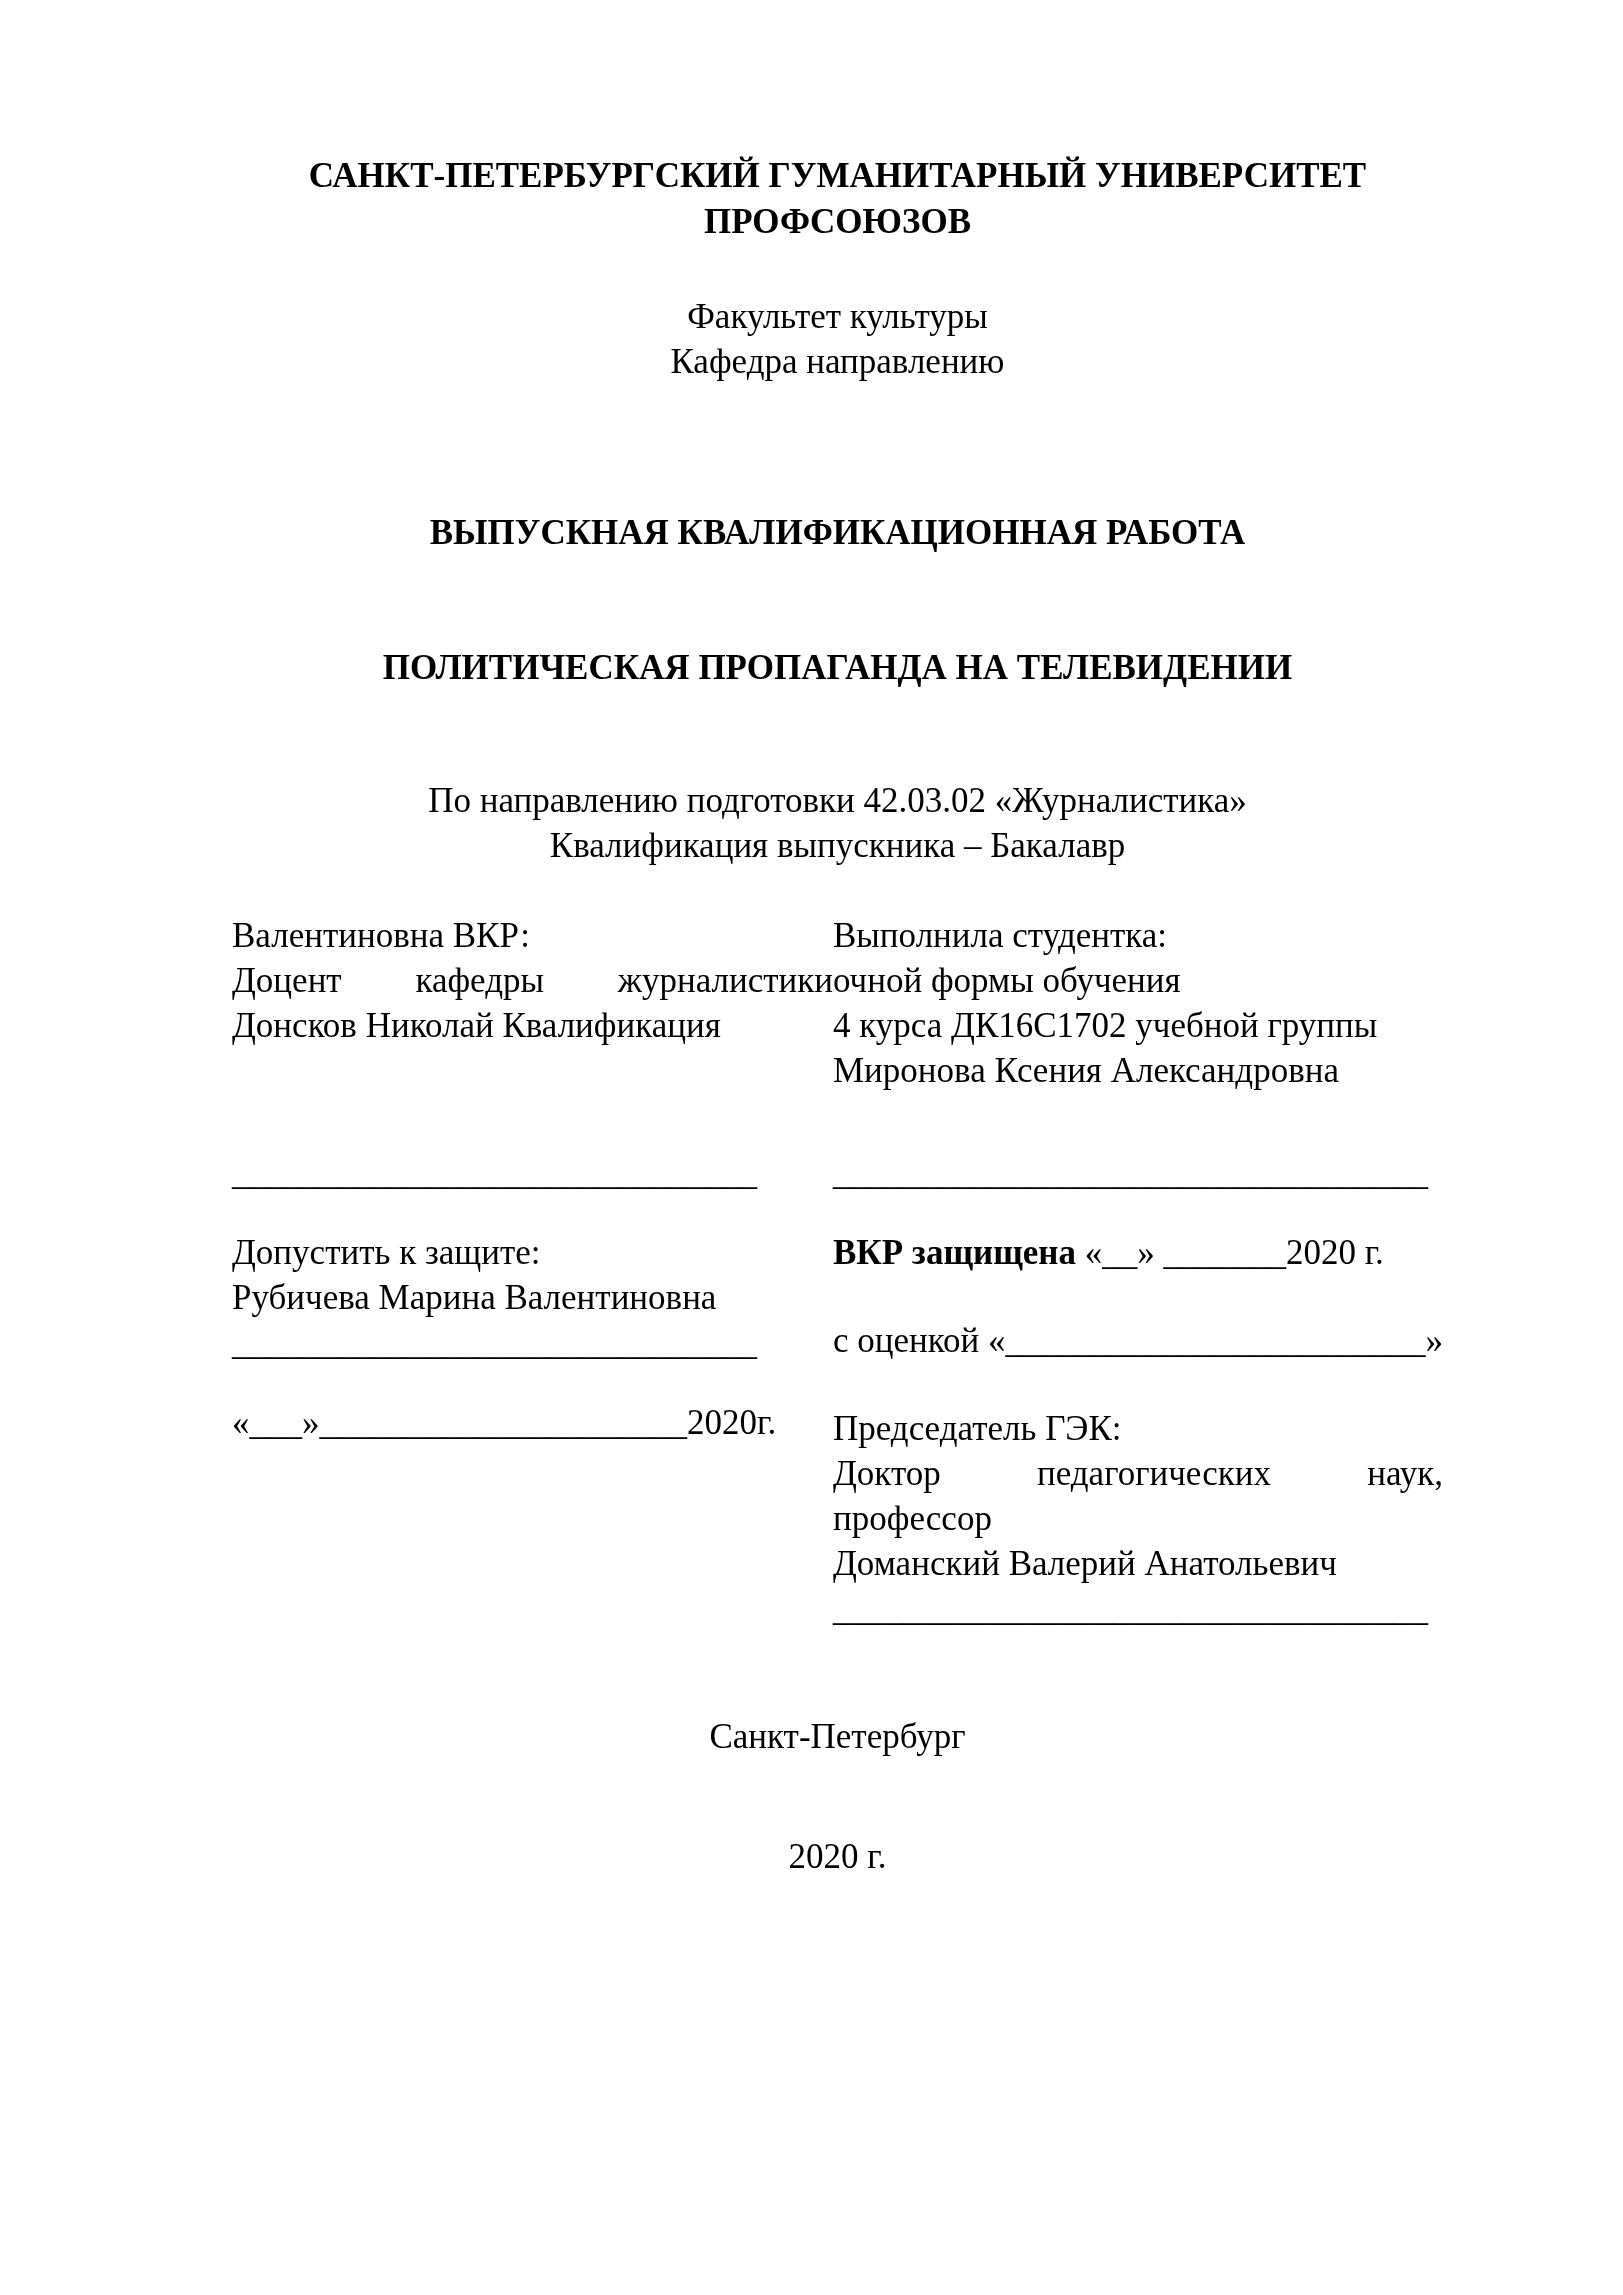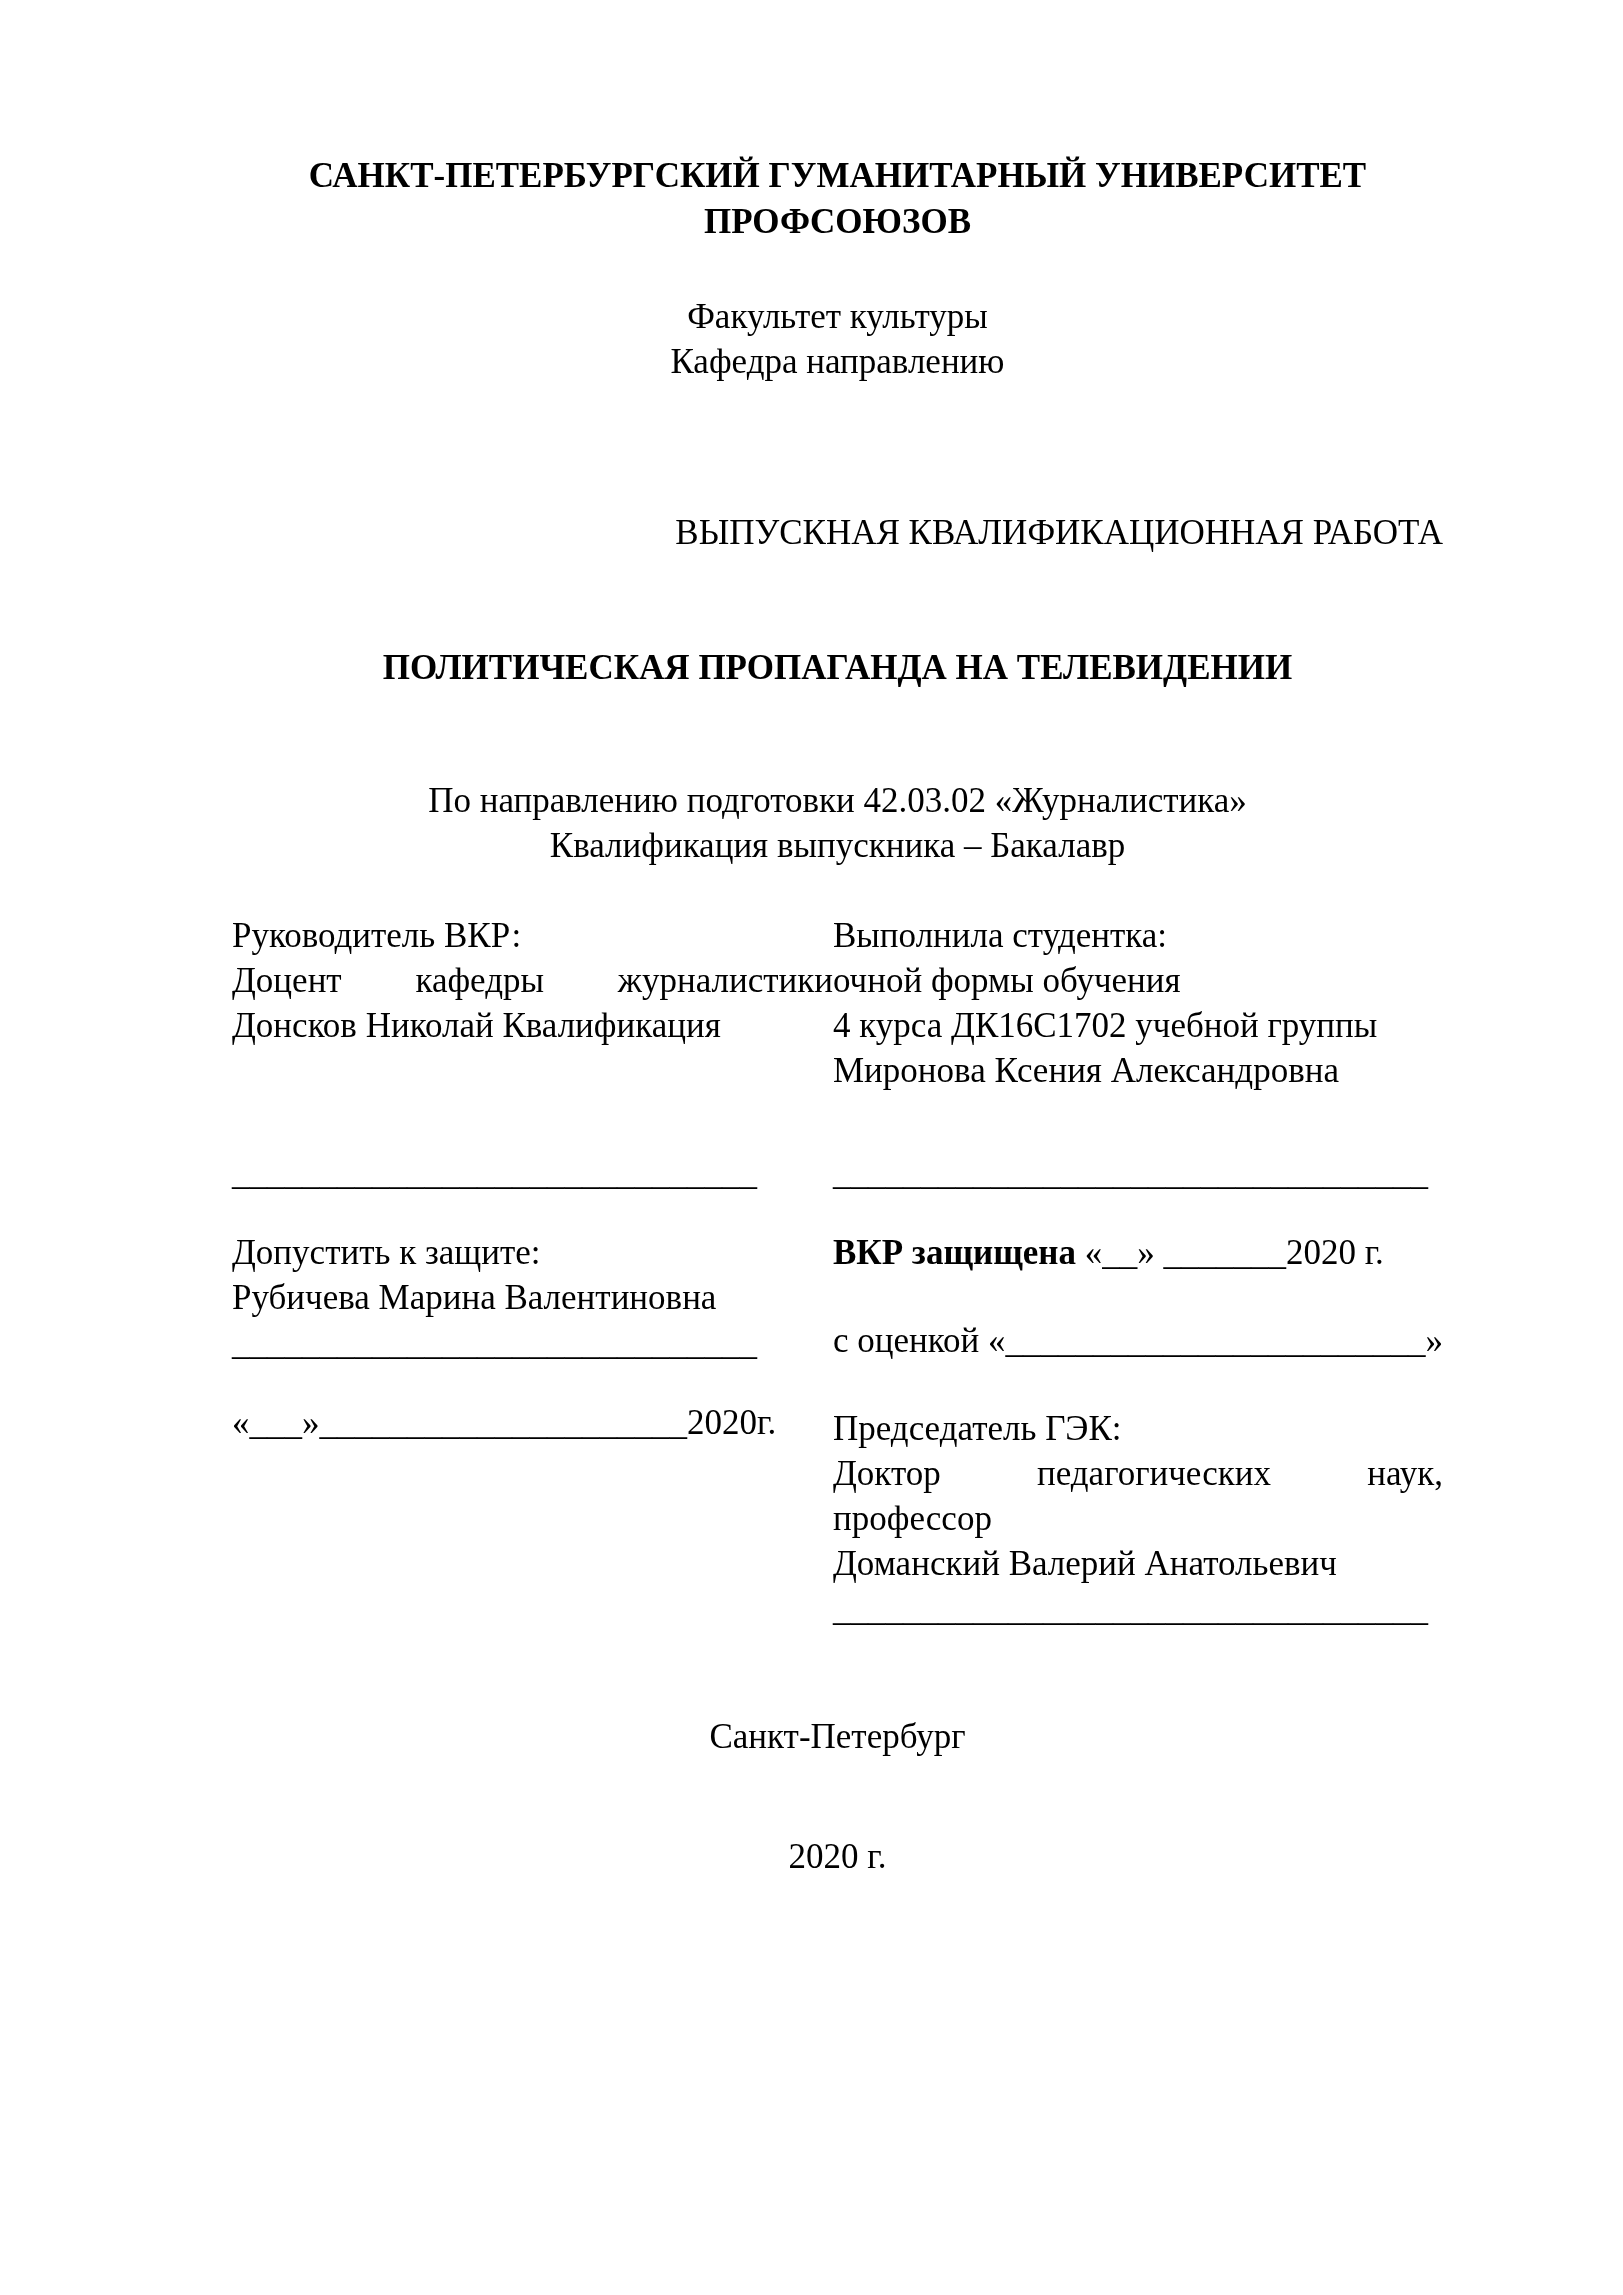--- a/index.html
+++ b/index.html
@@ -30,22 +30,22 @@
   .univ-title {
     font-weight: bold;
     text-align: center;
     margin: 0 auto 49px auto;
     max-width: 1162px;
     line-height: 46px;
   }
   .faculty-block { margin-bottom: 0; }
   .work-type {
     margin-top: 126px;
-    font-weight: normal;
-    text-align: right;
+    font-weight: bold;
+    text-align: center;
   }
   .thesis-title {
     margin-top: 90px;
     font-weight: bold;
     text-align: center;
   }
   .program-block { margin-top: 88px; text-align: center; }
 
   .columns {
     margin-top: 45px;
@@ -95,21 +95,21 @@
   <div class="thesis-title line">ПОЛИТИЧЕСКАЯ ПРОПАГАНДА НА ТЕЛЕВИДЕНИИ</div>
 
   <div class="program-block">
     <div class="line center">По направлению подготовки 42.03.02 «Журналистика»</div>
     <div class="line center">Квалификация выпускника – Бакалавр</div>
   </div>
 
   <div class="columns">
 
     <div class="col">
-      <div class="line">Руководитель ВКР:</div>
+      <div class="line">Валентиновна ВКР:</div>
       <div class="line jl">Доцент кафедры журналистики</div>
       <div class="line">Донсков Николай Квалификация</div>
       <div class="sp-130"></div>
       <div class="line">______________________________</div>
       <div class="sp-45"></div>
       <div class="line">Допустить к защите:</div>
       <div class="line">Рубичева Марина Валентиновна</div>
       <div class="line">______________________________</div>
       <div class="sp-45"></div>
       <div class="line">«___»_____________________2020г.</div>

